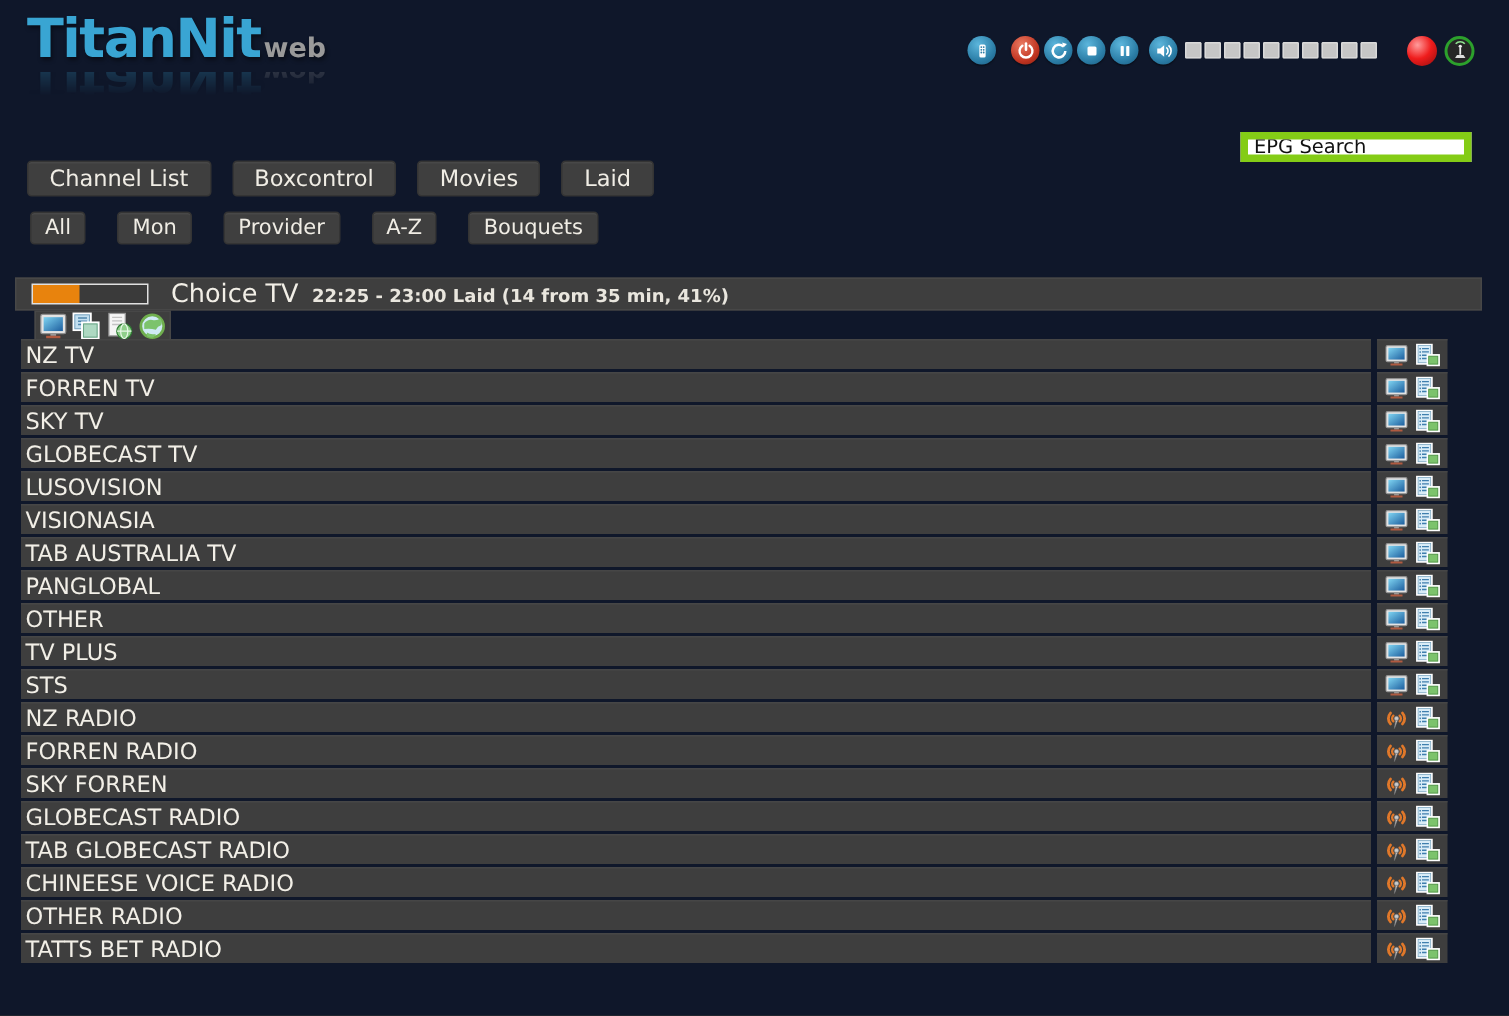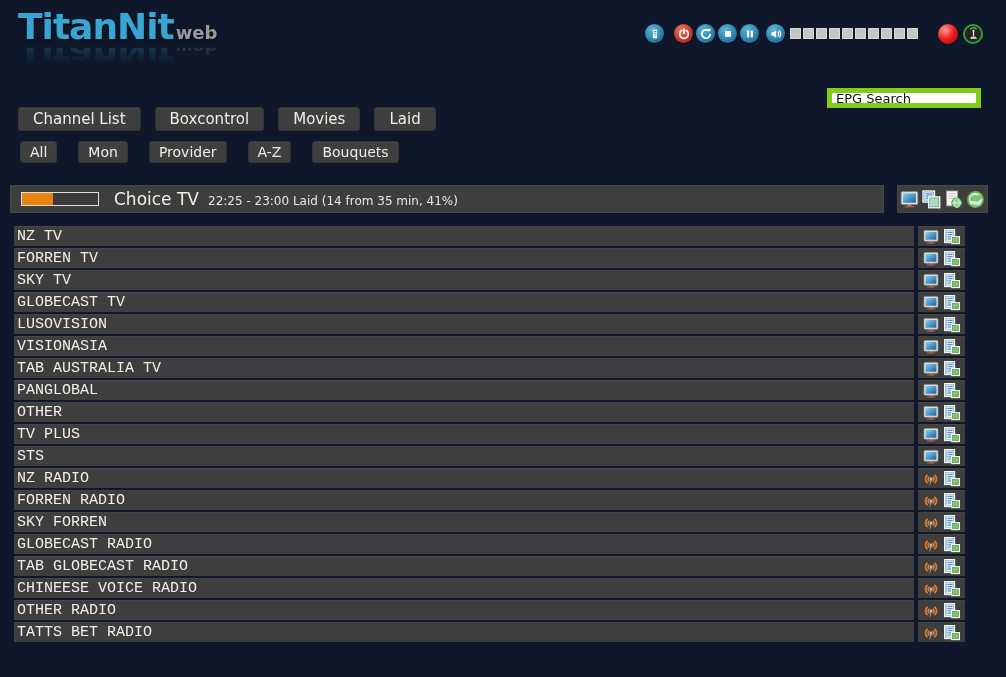--- a/index.html
+++ b/index.html
@@ -37,34 +37,34 @@
 
   
   .btn{display:inline-block;background:#3f3f3f;color:#f0ede5;border:1px solid #343434;border-radius:3px;
        box-shadow:inset 0 1px 0 rgba(255,255,255,.05);cursor:pointer;}
   .nav-row{position:absolute;left:18px;top:107px;display:flex;gap:14px;}
   .nav-row .btn{font-size:15px;padding:2px 14px;}
   .filter-row{position:absolute;left:20px;top:141px;display:flex;gap:21px;}
   .filter-row .btn{font-size:14px;padding:2px 9px;}
 
   
-  .now-bar{position:absolute;left:10px;top:185px;width:978px;height:28px;display:flex;}
+  .now-bar{position:absolute;left:10px;top:185px;width:978px;height:28px;display:flex;flex-direction:column;}
   .now-main{flex:1;background:#3e3e3e;border:1px solid #474747;box-sizing:border-box;display:flex;align-items:center;}
   .progress{width:76px;height:12px;border:1px solid #e0e0e0;margin-left:10px;background:#3a3a3a;}
   .progress-fill{height:100%;background:#e8830d;}
   .now-text{display:flex;align-items:baseline;margin-left:15px;}
   .now-channel{font-size:17px;color:#f2efe7;}
-  .now-epg{font-size:12px;color:#e9e6de;margin-left:9px;}
+  .now-epg{font-size:12px;color:#e9e6de;margin-left:9px;font-weight:bold;}
   .now-icons{width:91px;margin-left:13px;background:#3e3e3e;border:1px solid #474747;box-sizing:border-box;
         display:flex;align-items:center;justify-content:center;gap:3px;}
   .now-icons svg{width:19px;height:19px;}
 
   
   .channel-list{position:absolute;left:14px;top:226px;width:951px;}
-  .row{display:flex;height:20px;margin-bottom:2px;font-family:Liberation Mono, monospace;}
+  .row{display:flex;height:20px;margin-bottom:2px;}
   .row-bar{flex:1;background:#3e3e3e;border-top:1px solid #464646;box-sizing:border-box;
         display:flex;align-items:center;padding-left:3px;cursor:pointer;}
   .row-label{font-size:15px;color:#f2efe7;white-space:nowrap;}
   .row-icons{width:47px;margin-left:4px;background:#3e3e3e;border-top:1px solid #464646;box-sizing:border-box;
         display:flex;align-items:center;justify-content:center;gap:5px;}
   .row-icons svg{width:16px;height:16px;cursor:pointer;}
 </style>
 </head>
 <body>
 

